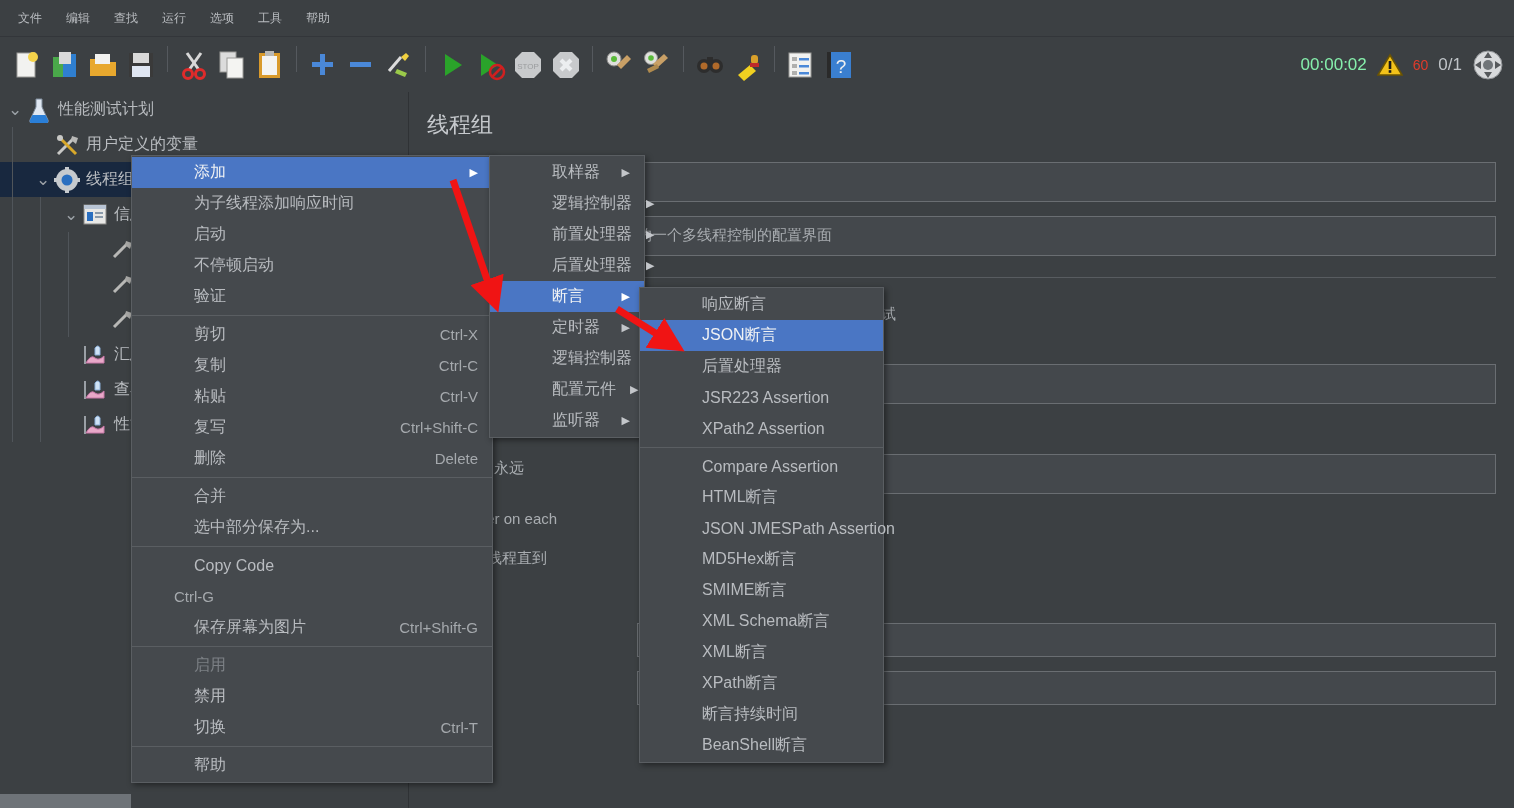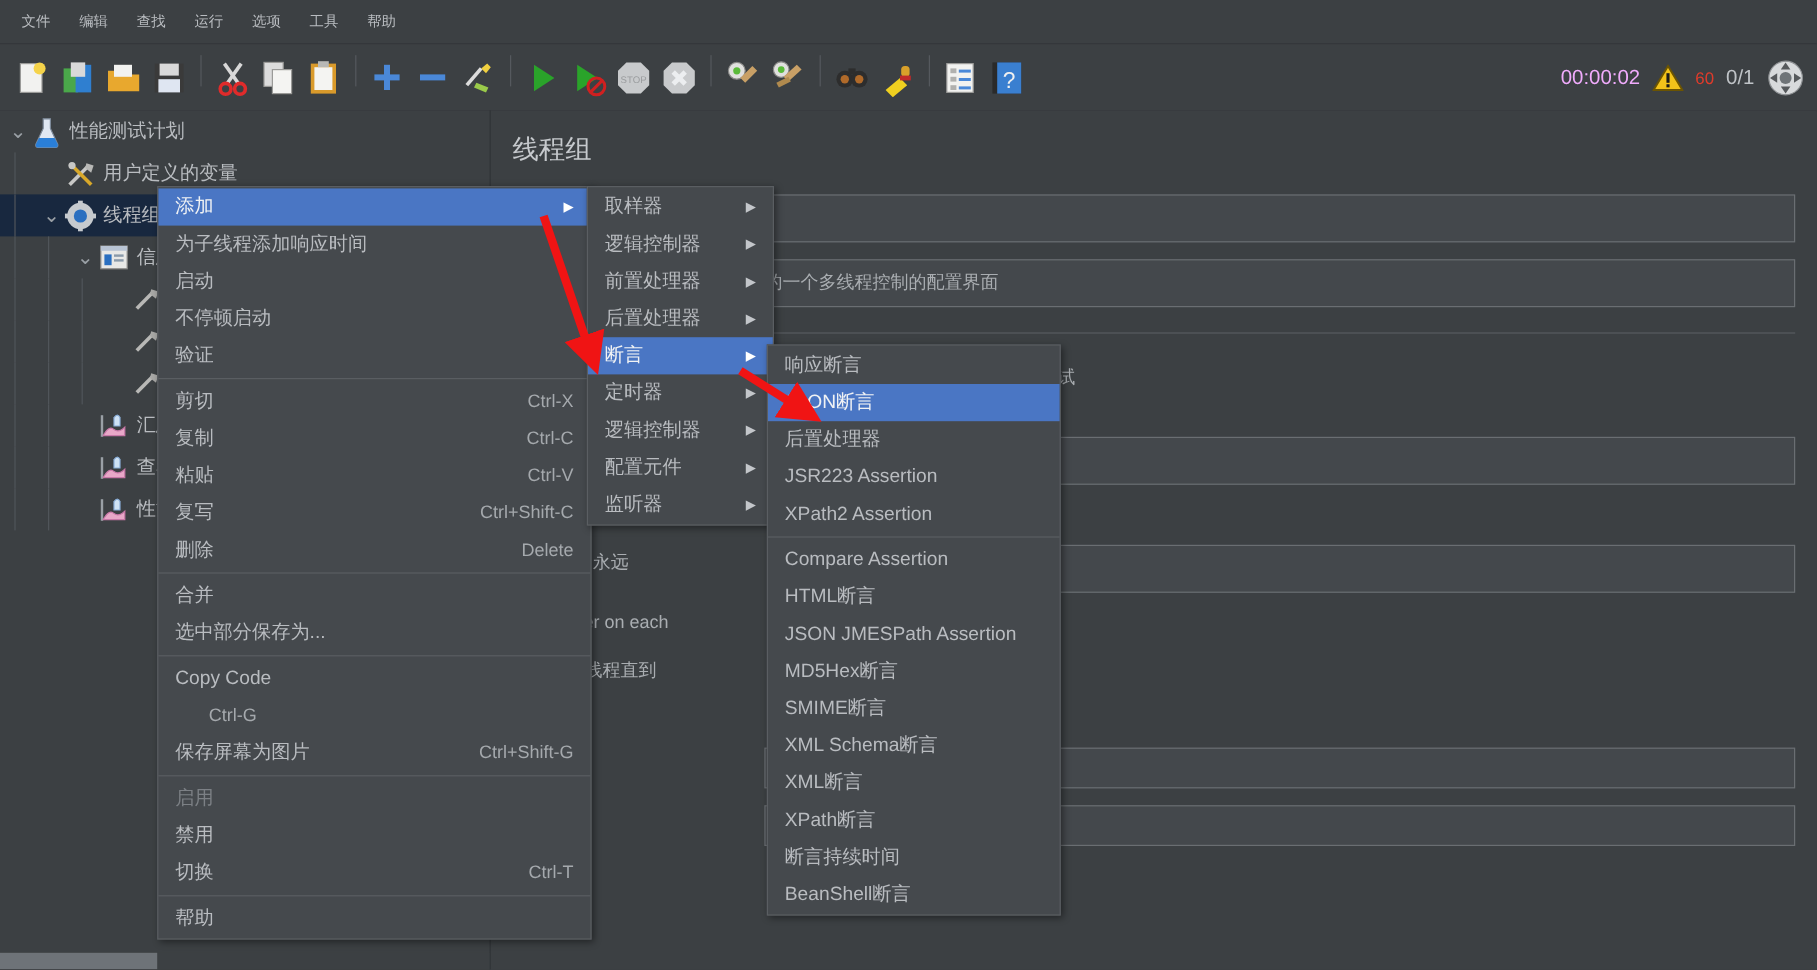--- a/index.html
+++ b/index.html
@@ -24,21 +24,21 @@
     height:55px;background:#3c4043;display:flex;align-items:center;
     padding-left:8px;border-bottom:1px solid #2f3235;position:relative;
   }
   .tbbtn{width:38px;height:38px;display:flex;align-items:center;justify-content:center;
     cursor:default;border-radius:2px;}
   .tbsep{width:1px;height:26px;background:#55595e;margin:0 7px;}
   #status{
     position:absolute;right:10px;top:0;height:55px;display:flex;align-items:center;gap:10px;
     font-size:17px;
   }
-  #status .time{color:#f0abfc;}
+  #status .time{color:#86efac;}
   #status .errs{color:#e03b2b;font-size:14px;}
   #status .threads{color:#bfc3c7;font-size:17px;}
   
   #workarea{position:absolute;top:92px;left:0;right:0;bottom:0;}
   #tree{
     position:absolute;left:0;top:0;width:408px;bottom:0;background:#3c4043;
     border-right:1px solid #2f3235;overflow:hidden;
   }
   .tnode{height:35px;display:flex;align-items:center;padding-left:4px;white-space:nowrap;
     font-size:16px;color:#b9bcc0;position:relative;}
@@ -62,21 +62,21 @@
     vertical-align:middle;}
   
   .popup{
     position:absolute;background:#45494d;border:1px solid #5a5e62;
     box-shadow:2px 2px 6px rgba(0,0,0,.45);padding:1px 0;z-index:50;
   }
   .pitem{
     height:31px;display:flex;align-items:center;padding:0 14px;font-size:16px;
     color:#b9bcc0;white-space:nowrap;cursor:default;position:relative;
   }
-  .pitem .lbl{flex:1;}
+  .pitem .lbl{flex:1;margin-left:48px;}
   .pitem .acc{color:#a5a9ad;font-size:15px;padding-left:28px;}
   .pitem .arrow{font-size:11px;color:#c3c6ca;padding-left:14px;}
   .pitem.hl{background:#4a76c4;color:#f0f2f4;}
   .pitem.hl .arrow{color:#fff;}
   .pitem.dis{color:#7c8085;}
   .psep{height:1px;background:#5a5e62;margin:3px 0;}
   #menu-main{left:131px;top:155px;width:360px;}
   #menu-add{left:489px;top:155px;width:154px;}
   #menu-assert{left:639px;top:287px;width:243px;}
   #arrows{position:absolute;left:0;top:0;width:1514px;height:808px;pointer-events:none;z-index:90;}

